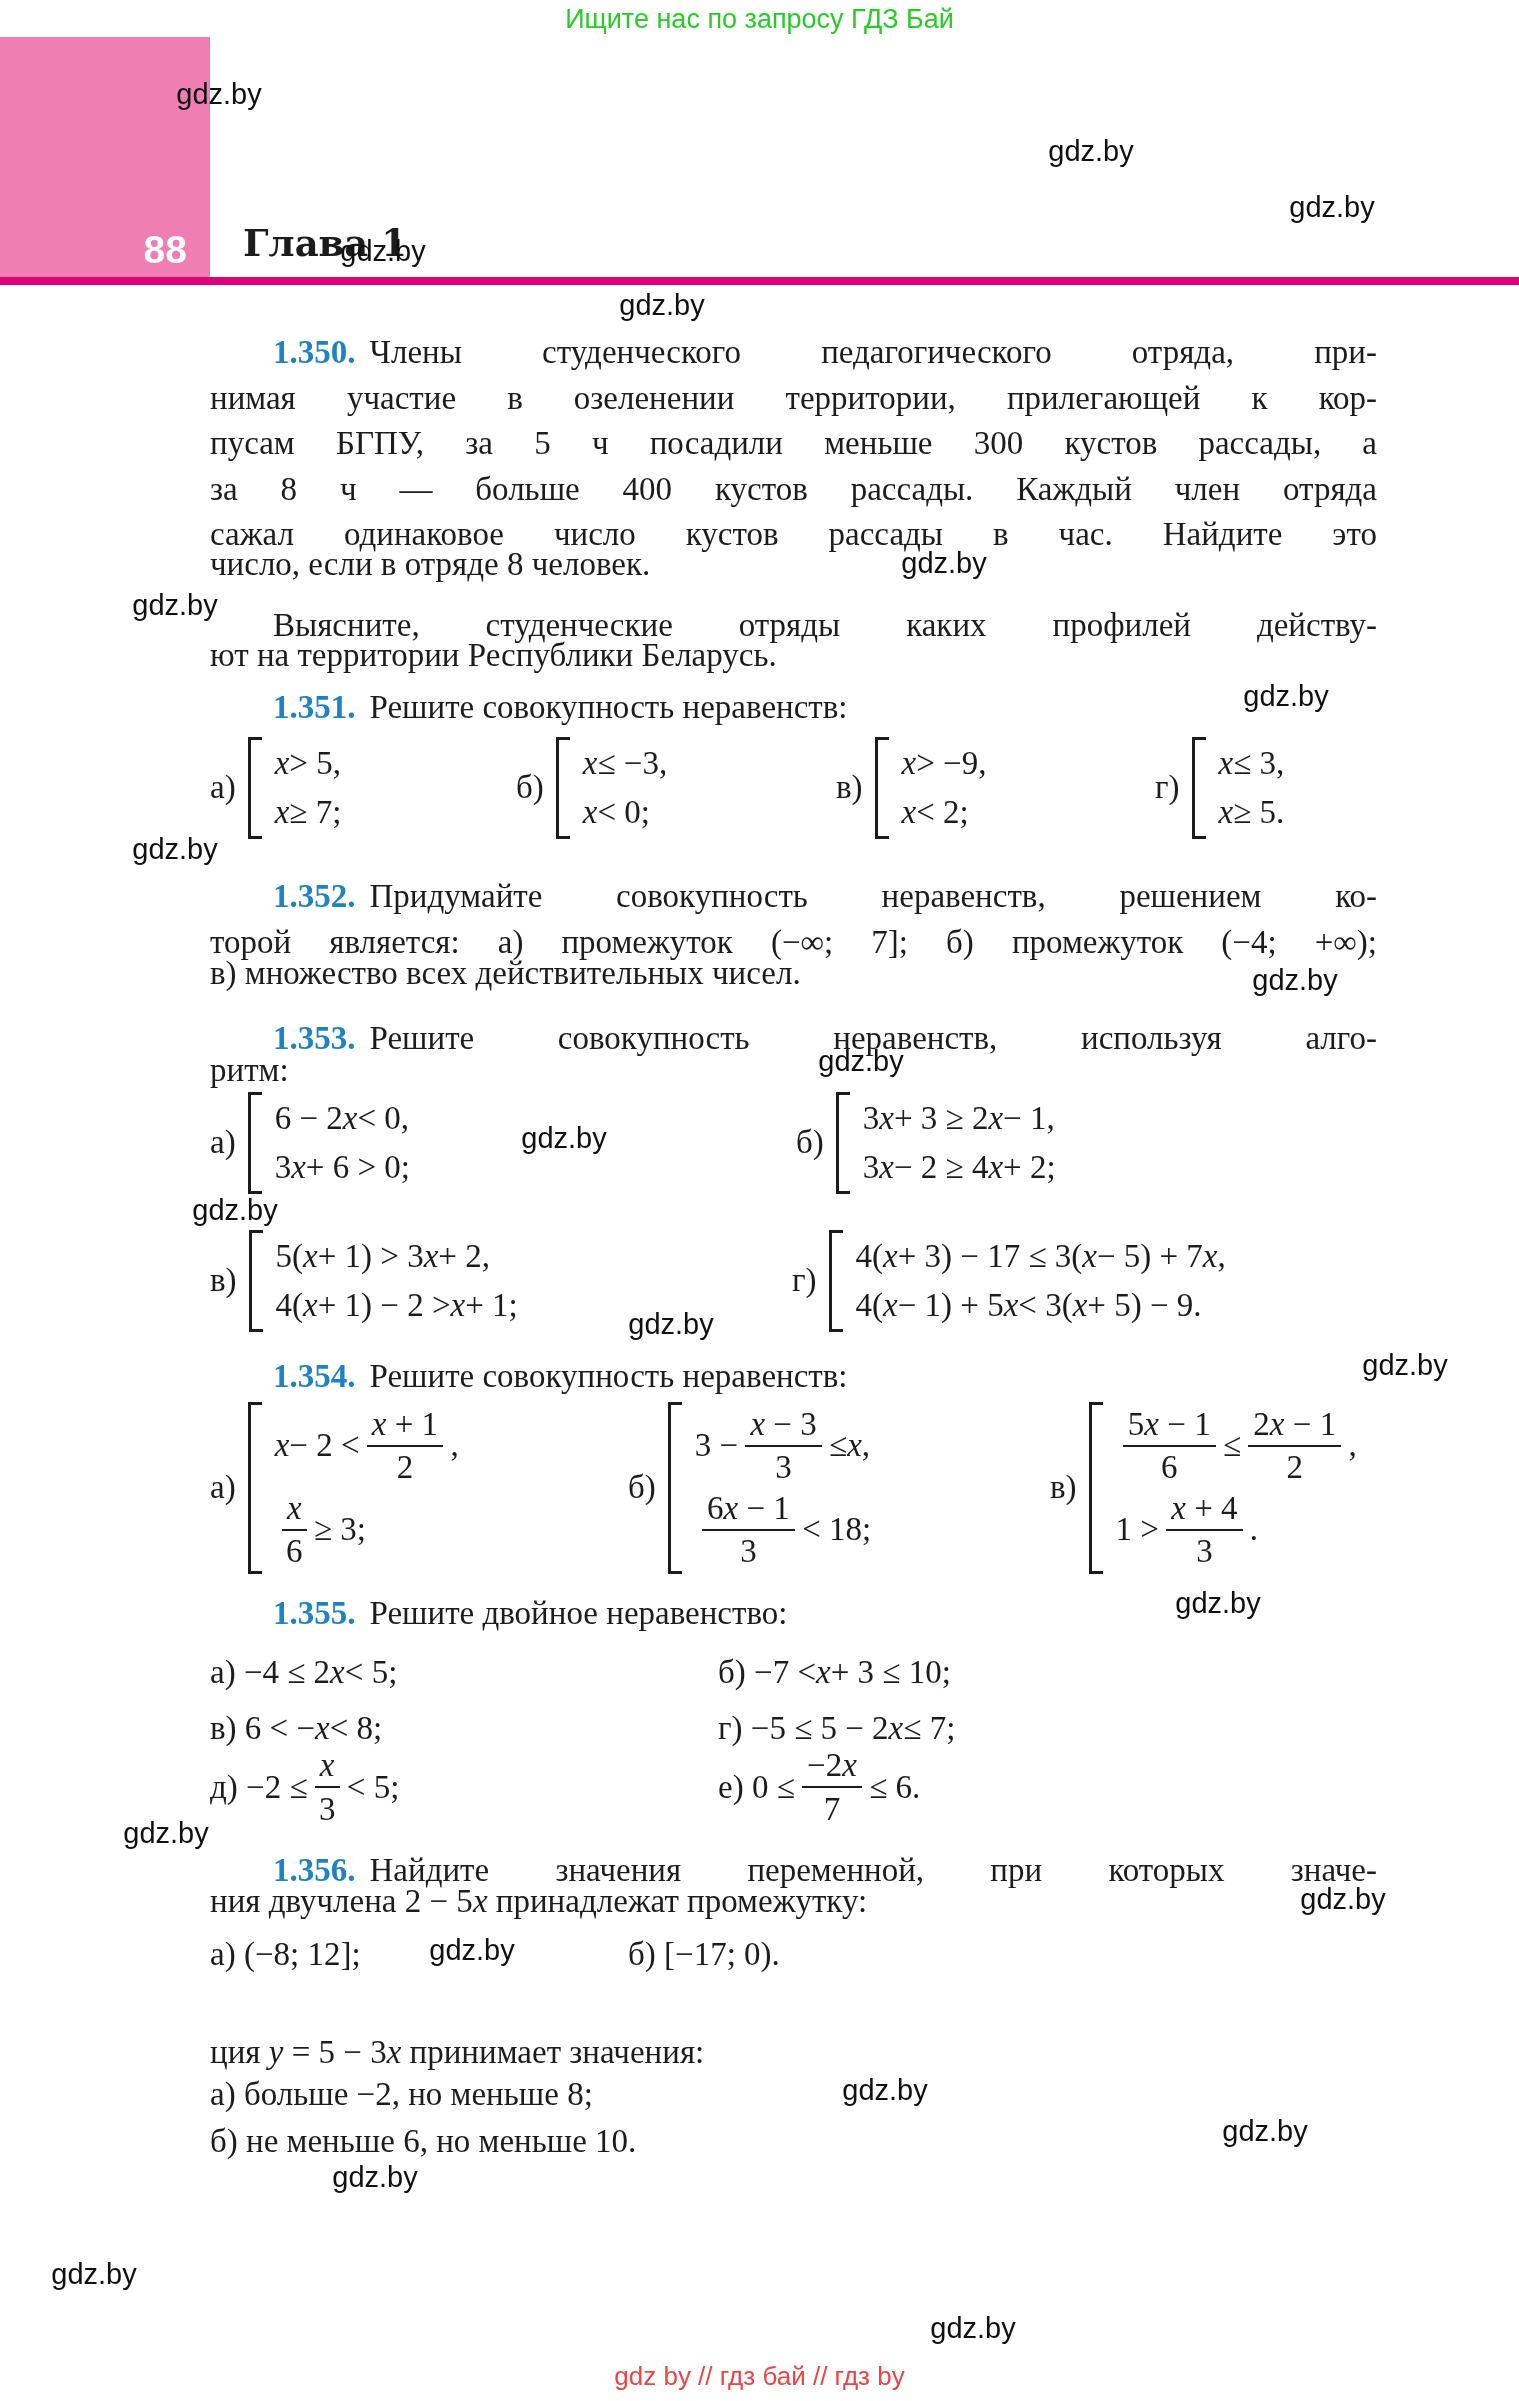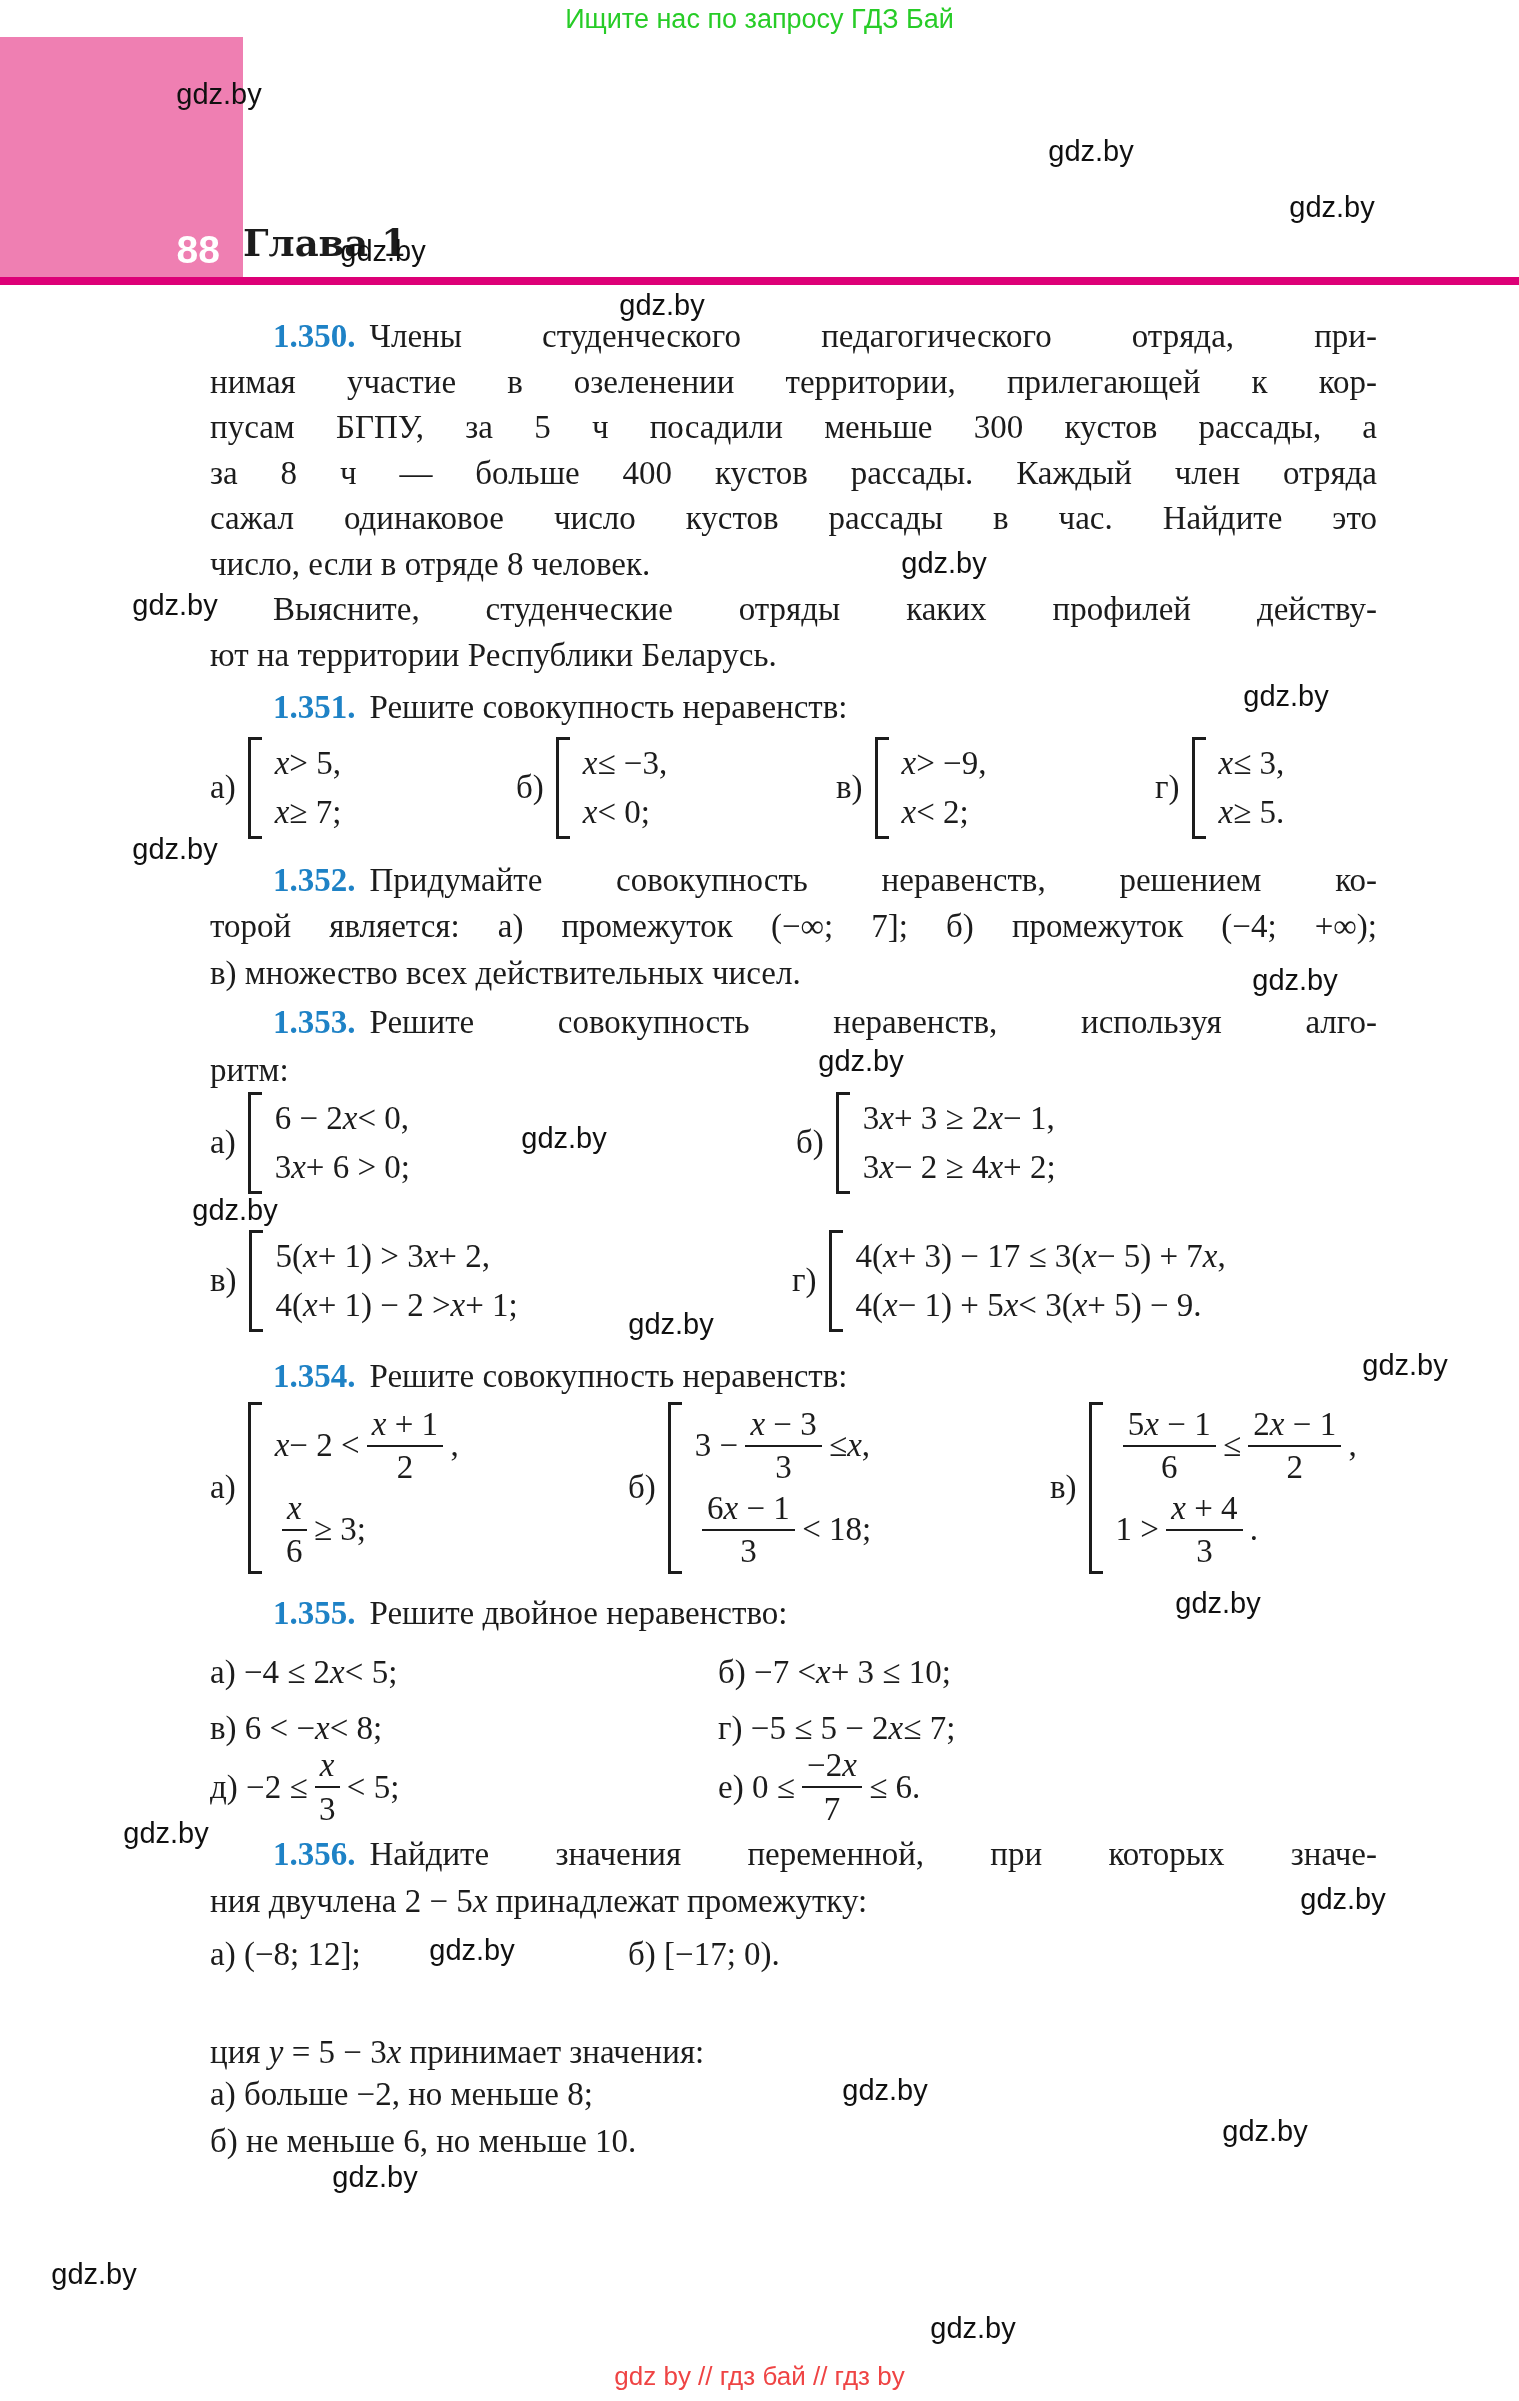--- a/index.html
+++ b/index.html
@@ -13,21 +13,21 @@
            font-size:39px;font-family:"Liberation Sans", sans-serif;}
   .chapter{position:absolute;left:243px;top:221px;font-size:37px;font-weight:bold;
            font-family:"DejaVu Serif", serif;}
   .rule{position:absolute;left:0;top:277px;width:1519px;height:7.9px;}
   
   .wm{position:absolute;transform:translate(-50%,-50%);white-space:nowrap;
       font-family:"Liberation Sans", sans-serif;font-size:29px;color:#101010;}
   
   .ln{position:absolute;left:210px;width:1167px;height:46px;font-size:33px;line-height:46px;
       white-space:nowrap;}
-  .ln.j{white-space:normal;text-align:justify;text-align-last:justify;}
+  .ln.j{white-space:normal;text-align:justify;text-align-last:justify;margin-top:16px;}
   .ln.ind{text-indent:63px;}
   .pid{color:#1e82c6;font-weight:bold;margin-right:14px;}
   i{font-style:italic;}
   
   .sys{position:absolute;display:flex;align-items:stretch;font-size:33px;}
   .slab{align-self:center;margin-right:12.3px;}
   .brk{width:11.4px;border:3.5px solid #1c1c1c;border-right:none;margin-right:12.3px;}
   .rows{display:flex;flex-direction:column;justify-content:space-around;padding:1.8px 0;}
   .mrow{display:flex;align-items:center;min-height:49px;white-space:nowrap;}
   .sys.tall .mrow{min-height:84px;}
@@ -43,21 +43,21 @@
   .footlinks{position:absolute;top:2361px;left:0;width:1519px;text-align:center;
              font-family:"Liberation Sans", sans-serif;font-size:26px;}
 </style>
 </head>
 <body>
 
 <div class="page">
 
   <div class="promo" style="color: rgb(39, 204, 39);">Ищите нас по запросу ГДЗ Бай</div>
 
-  <div class="pagetab" style="background: rgb(239, 127, 178); padding-left: 33px;">
+  <div class="pagetab" style="background: rgb(239, 127, 178);">
     <span class="pagenum">88</span>
   </div>
   <div class="chapter">Глава 1</div>
   <div class="rule" style="background: rgb(221, 0, 119);"></div>
 
   <div class="ln j ind" style="top:313px">
     <span class="pid">1.350.</span><span>Члены студенческого педагогического отряда, при-</span>
   </div>
   <div class="ln j" style="top:359px">нимая участие в озеленении территории, прилегающей к кор-</div>
   <div class="ln j" style="top:404px">пусам БГПУ, за 5 ч посадили меньше 300 кустов рассады, а</div>

